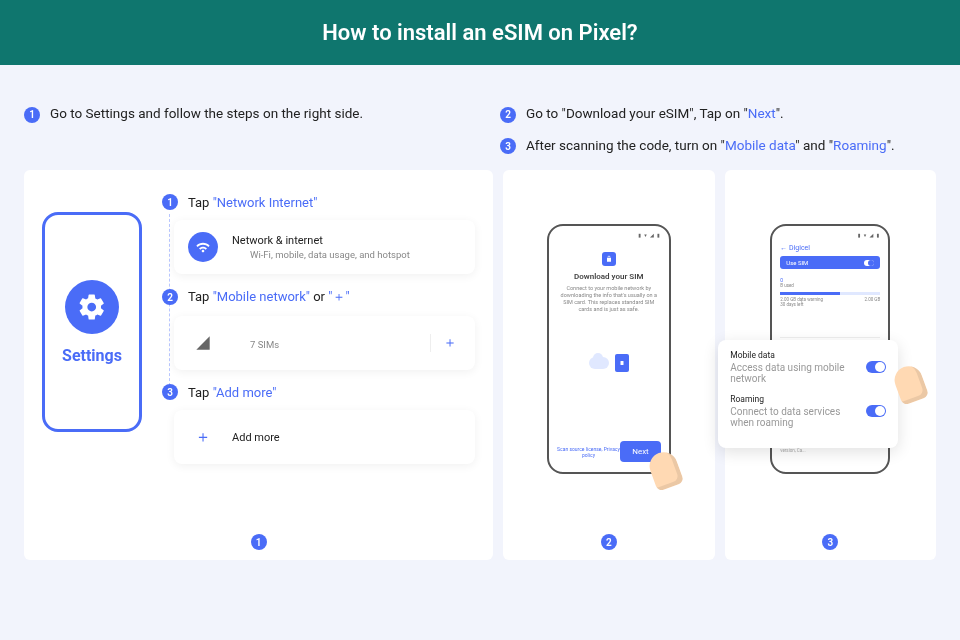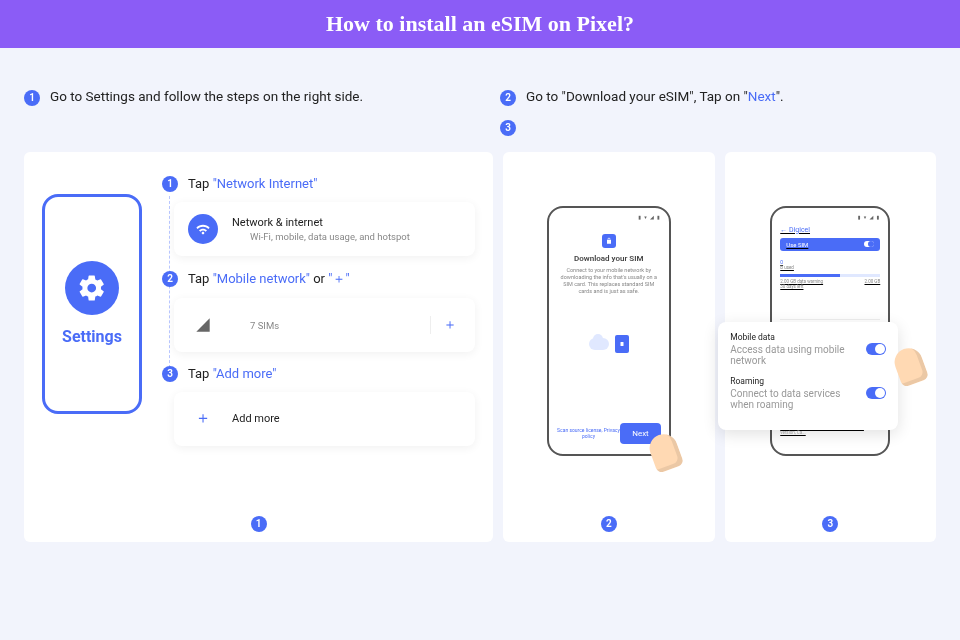--- a/index.html
+++ b/index.html
@@ -4,26 +4,25 @@
 <style>
   * { box-sizing: border-box; margin: 0; padding: 0; }
   body {
     font-family: -apple-system, BlinkMacSystemFont, "Segoe UI", Roboto, sans-serif;
     background: #f2f4fc;
     width: 960px;
     height: 640px;
     overflow: hidden;
   }
   .header {
-    background: #8b5cf6;
-    height: 48px;
+    background: #0f766e;
+    height: 65px;
     display: flex;
     align-items: center;
     justify-content: center;
-    font-family: Liberation Serif, serif;
   }
   .header h1 {
     color: #fff;
     font-size: 22px;
     font-weight: 600;
   }
   .instructions {
     display: flex;
     padding: 40px 24px 16px;
     gap: 40px;
@@ -173,21 +172,21 @@
   }
   .mini-link{font-size:5px;color:#4a6cf7;}
   .next-btn{background:#4a6cf7;color:#fff;padding:6px 12px;border-radius:4px;font-size:8px;}
   .finger {
     position:absolute;width:28px;height:36px;background:#ffd9b3;border-radius:14px 14px 6px 6px;
     box-shadow: inset -4px -4px 0 rgba(0,0,0,0.08);
   }
   .finger.f1{bottom:-16px;right:-10px;transform:rotate(-20deg);}
   .finger.f2{bottom:46px;right:-26px;transform:rotate(-20deg);}
   
-  .p3-wrap{display:flex;justify-content:center;padding-top:30px;position:relative;text-decoration:underline;}
+  .p3-wrap{display:flex;justify-content:center;padding-top:30px;position:relative;}
   .mini-phone2 {
     width: 120px;
     height: 250px;
     border: 2px solid #555;
     border-radius: 16px;
     background: #fff;
     position: relative;
     padding: 18px 8px 8px;
     font-size: 6px;
     color:#444;
@@ -232,20 +231,23 @@
   </div>
   <div class="inst-right">
     <div class="inst-row">
       <span class="badge">2</span>
       <span>
         <span>Go to "Download your eSIM", Tap on "</span><span class="hl">Next</span><span>".</span>
       </span>
     </div>
     <div class="inst-row">
       <span class="badge">3</span>
+      <span>
+        <span>After scanning the code, turn on "</span><span class="hl">Mobile data</span><span>" and "</span><span class="hl">Roaming</span><span>".</span>
+      </span>
     </div>
   </div>
 </div>
 
 <div class="panels">
 
   <div class="panel">
     <div class="p1-flex">
       <div class="phone">
         <div class="gear-circle">

